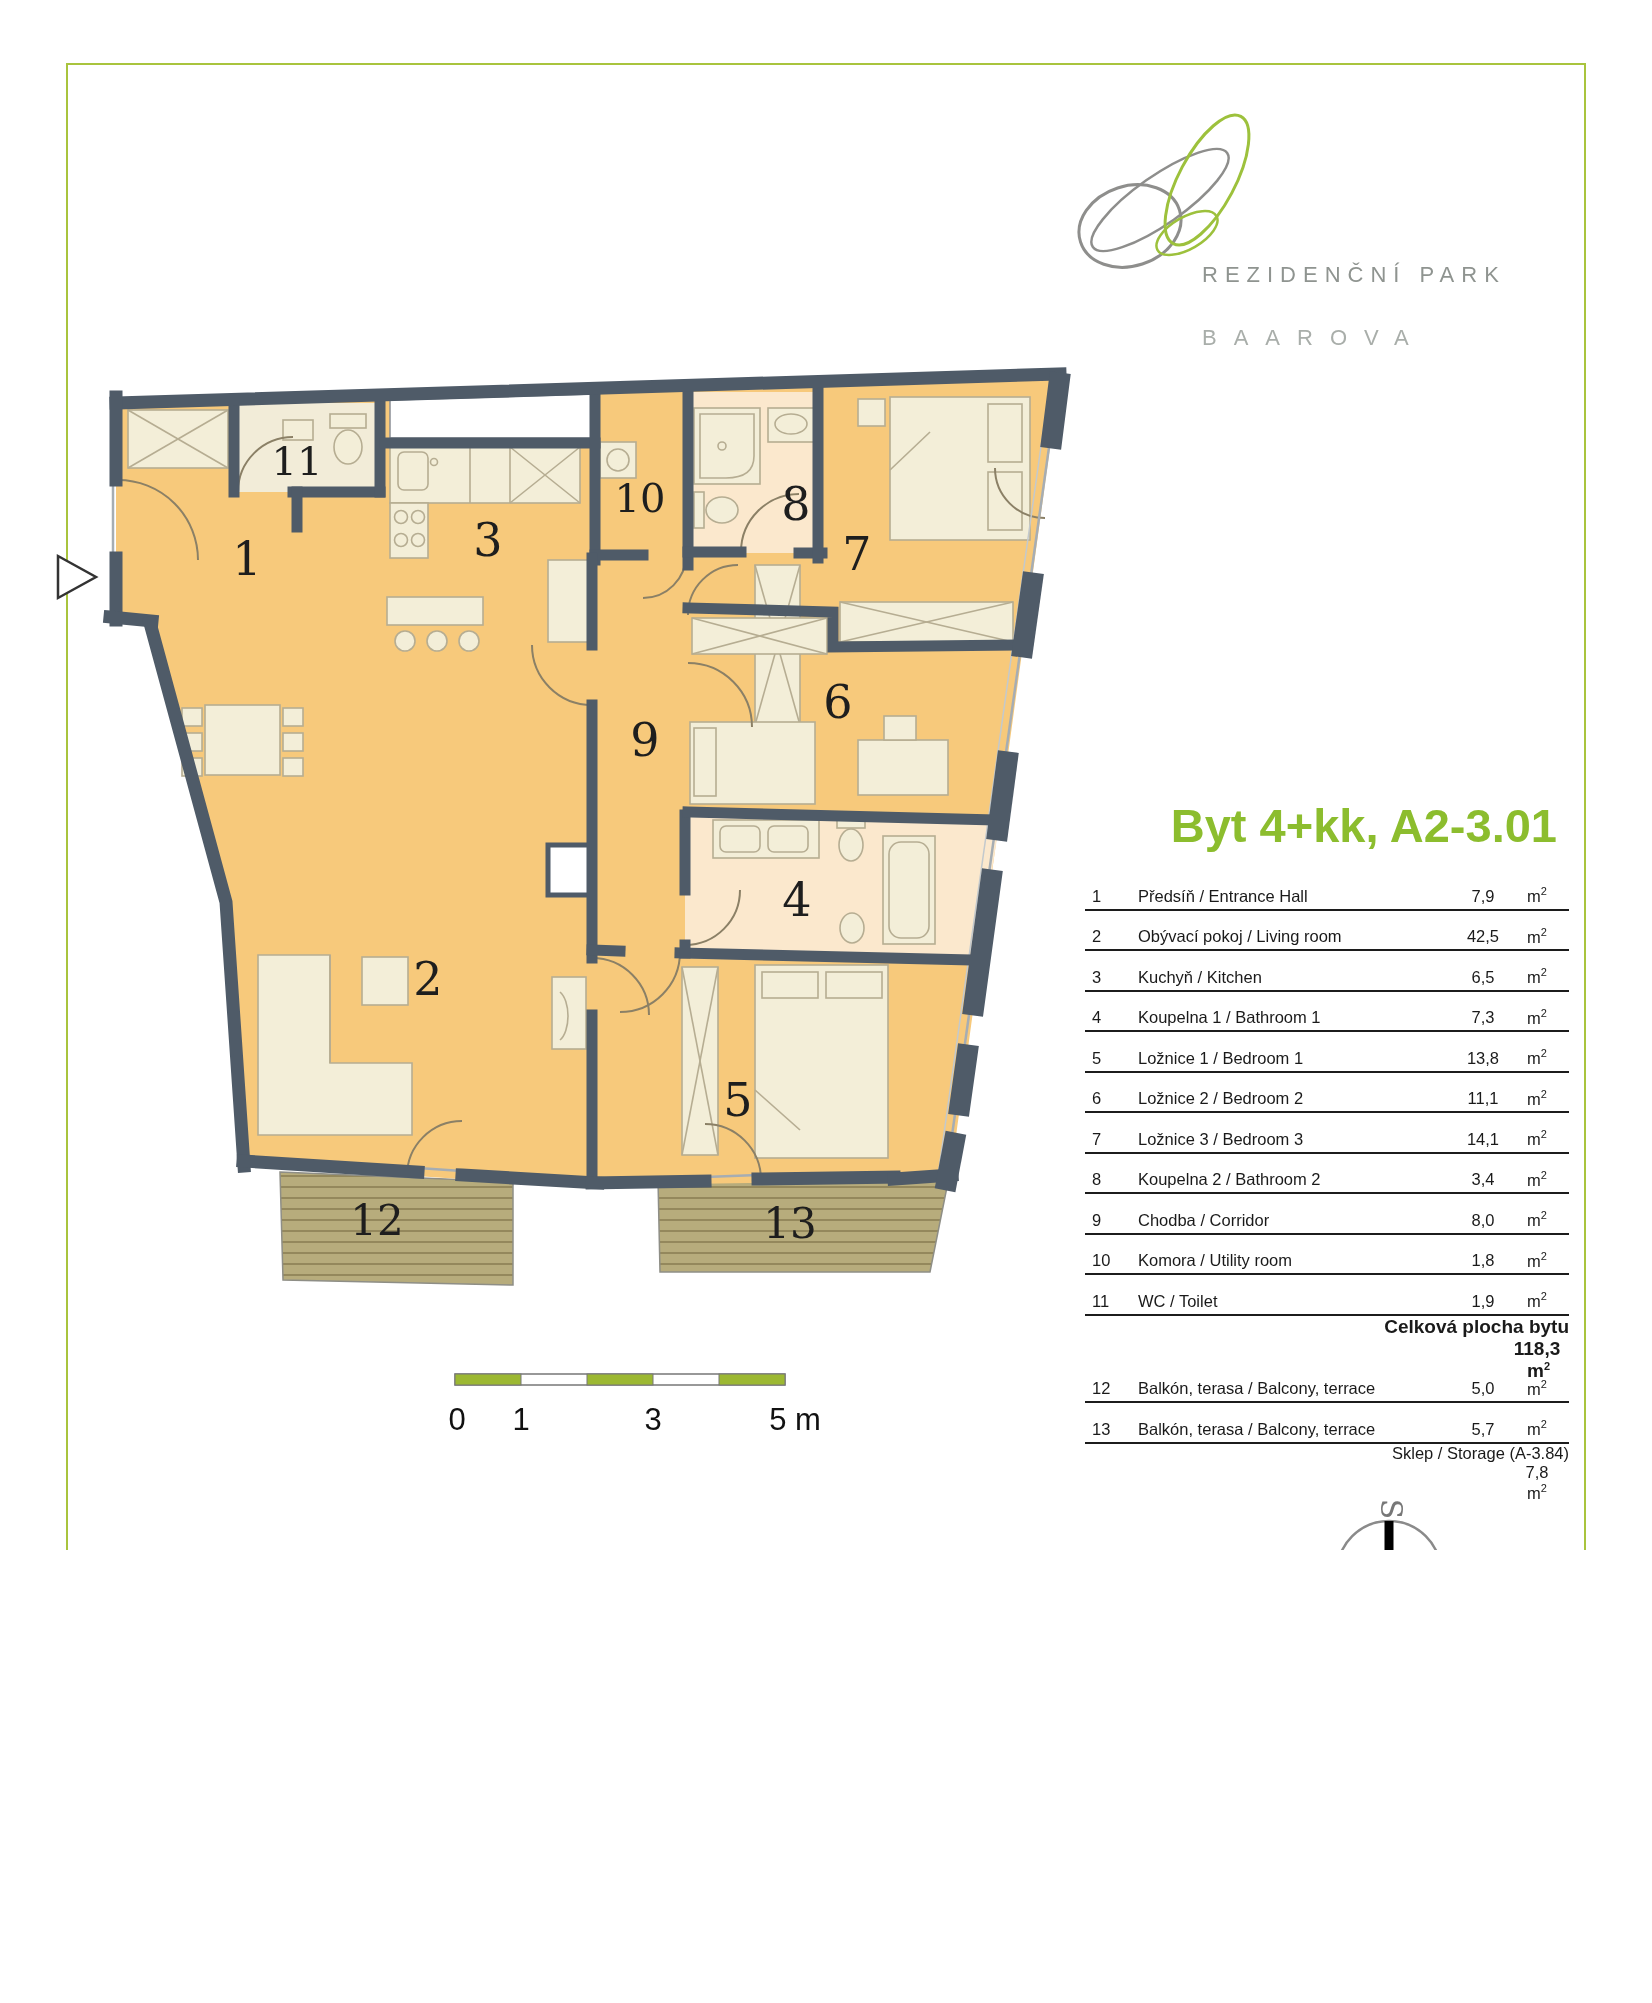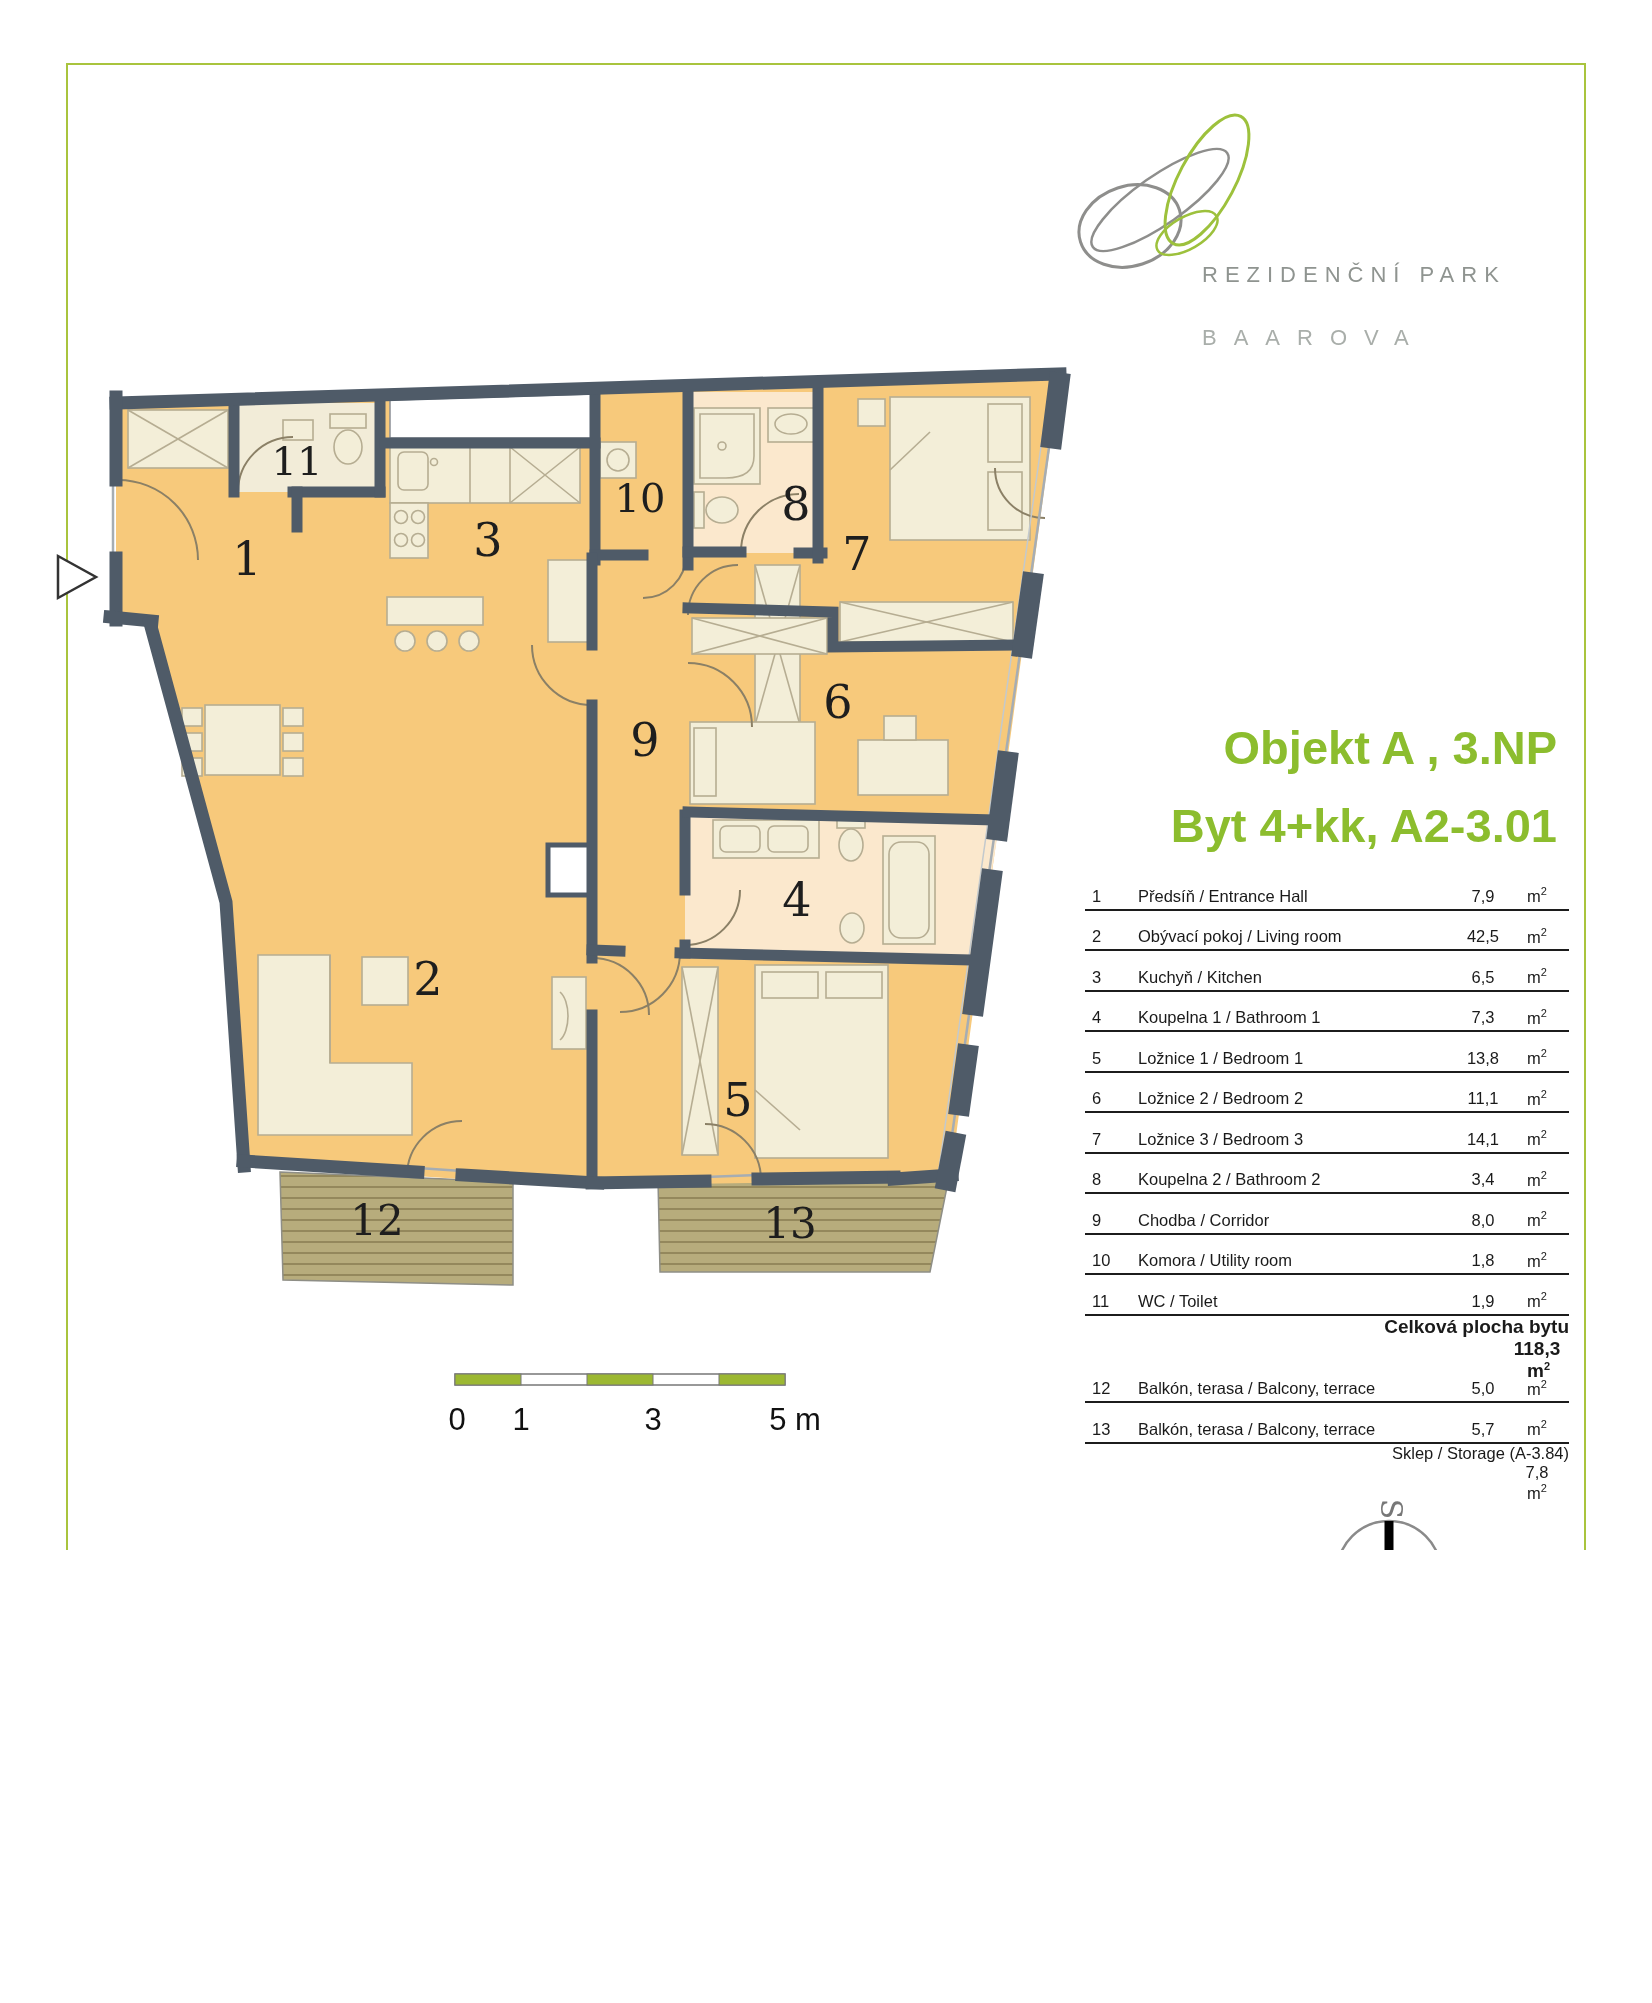--- a/index.html
+++ b/index.html
@@ -44,21 +44,20 @@
     <g fill="none" stroke-linecap="round">
       <ellipse cx="75" cy="138" rx="52" ry="40" stroke="#8e8e8c" stroke-width="3" transform="rotate(-18 75 138)"></ellipse>
       <ellipse cx="105" cy="112" rx="82" ry="24" stroke="#8e8e8c" stroke-width="2.5" transform="rotate(-35 105 112)"></ellipse>
       <ellipse cx="152" cy="92" rx="72" ry="28" stroke="#9dc13c" stroke-width="3" transform="rotate(-62 152 92)"></ellipse>
       <ellipse cx="132" cy="145" rx="34" ry="16" stroke="#9dc13c" stroke-width="2.5" transform="rotate(-30 132 145)"></ellipse>
     </g>
   </svg>
   <div class="abs logo-line1">REZIDENČNÍ PARK</div>
   <div class="abs logo-line2">BAAROVA</div>
 
-  <div class="abs title title1">Objekt A , 3.NP</div>
   <div class="abs title title2">Byt 4+kk, A2-3.01</div>
 
   <div class="abs rtable">
       <div class="trow">
         <span class="tnum">1</span>
         <span class="tname">Předsíň / Entrance Hall</span>
         <span class="tval">7,9</span>
         <span class="tunit">m<sup>2</sup></span>
       </div>
       <div class="trow">

